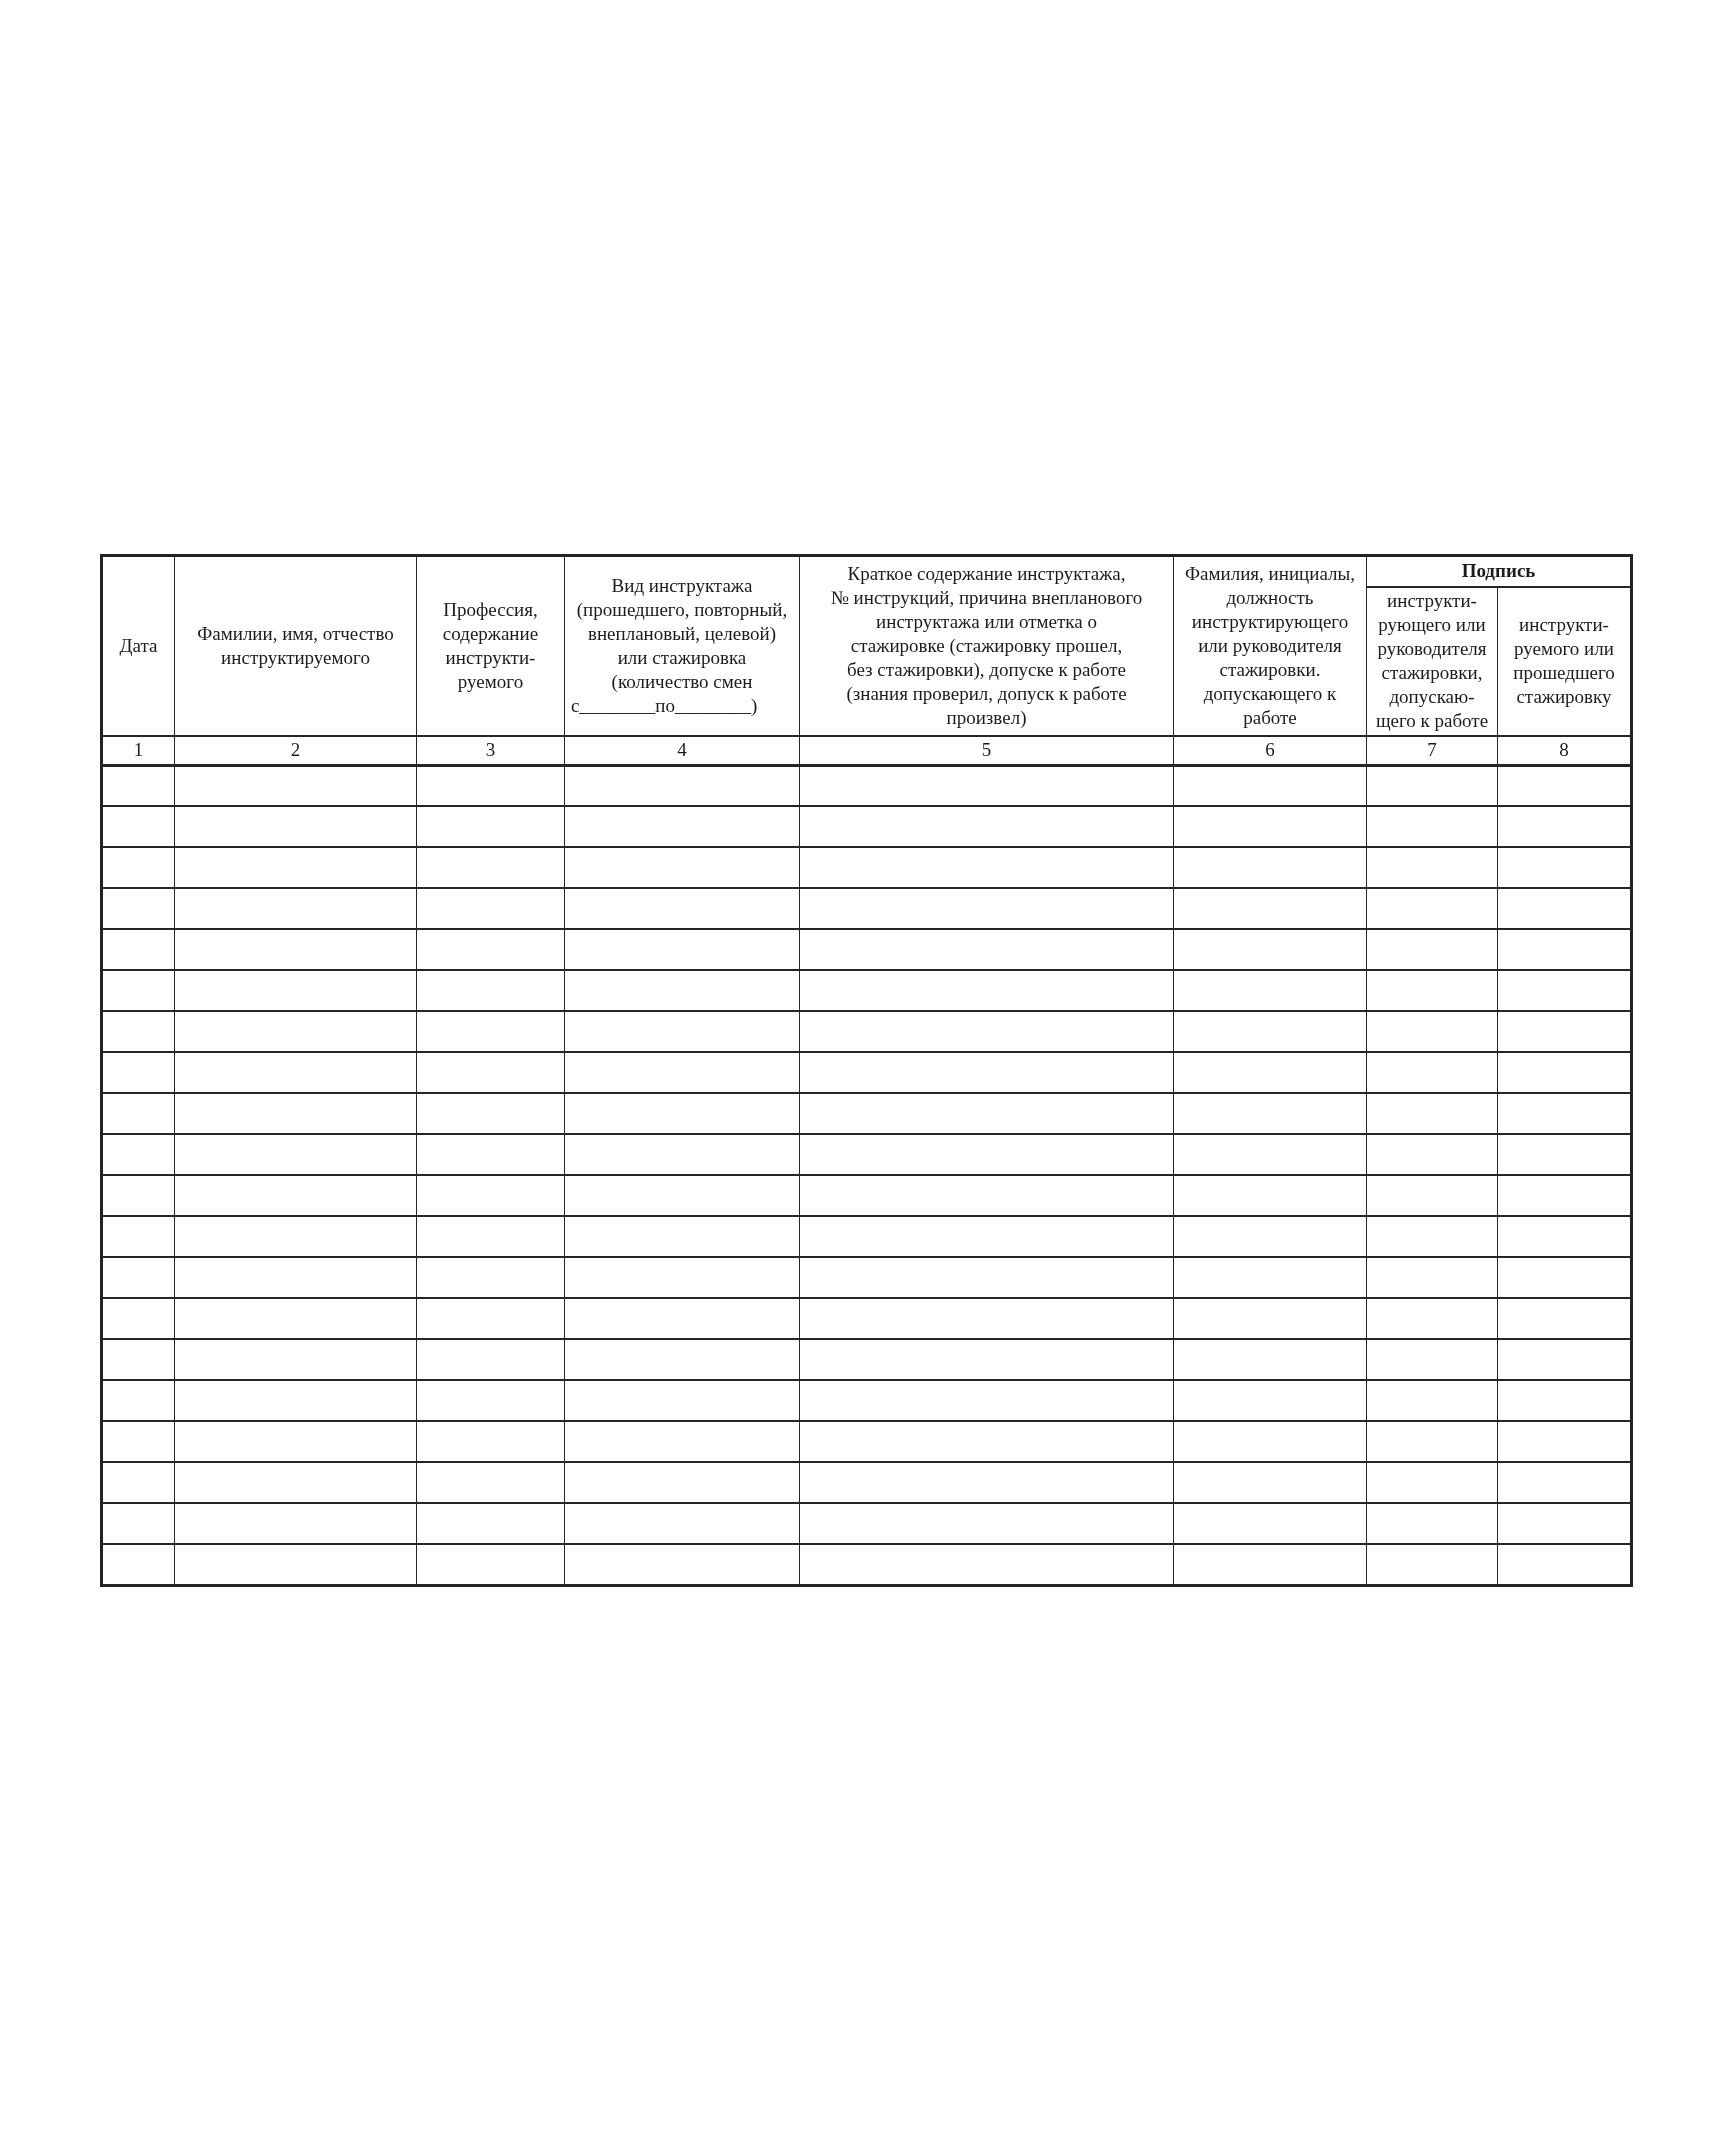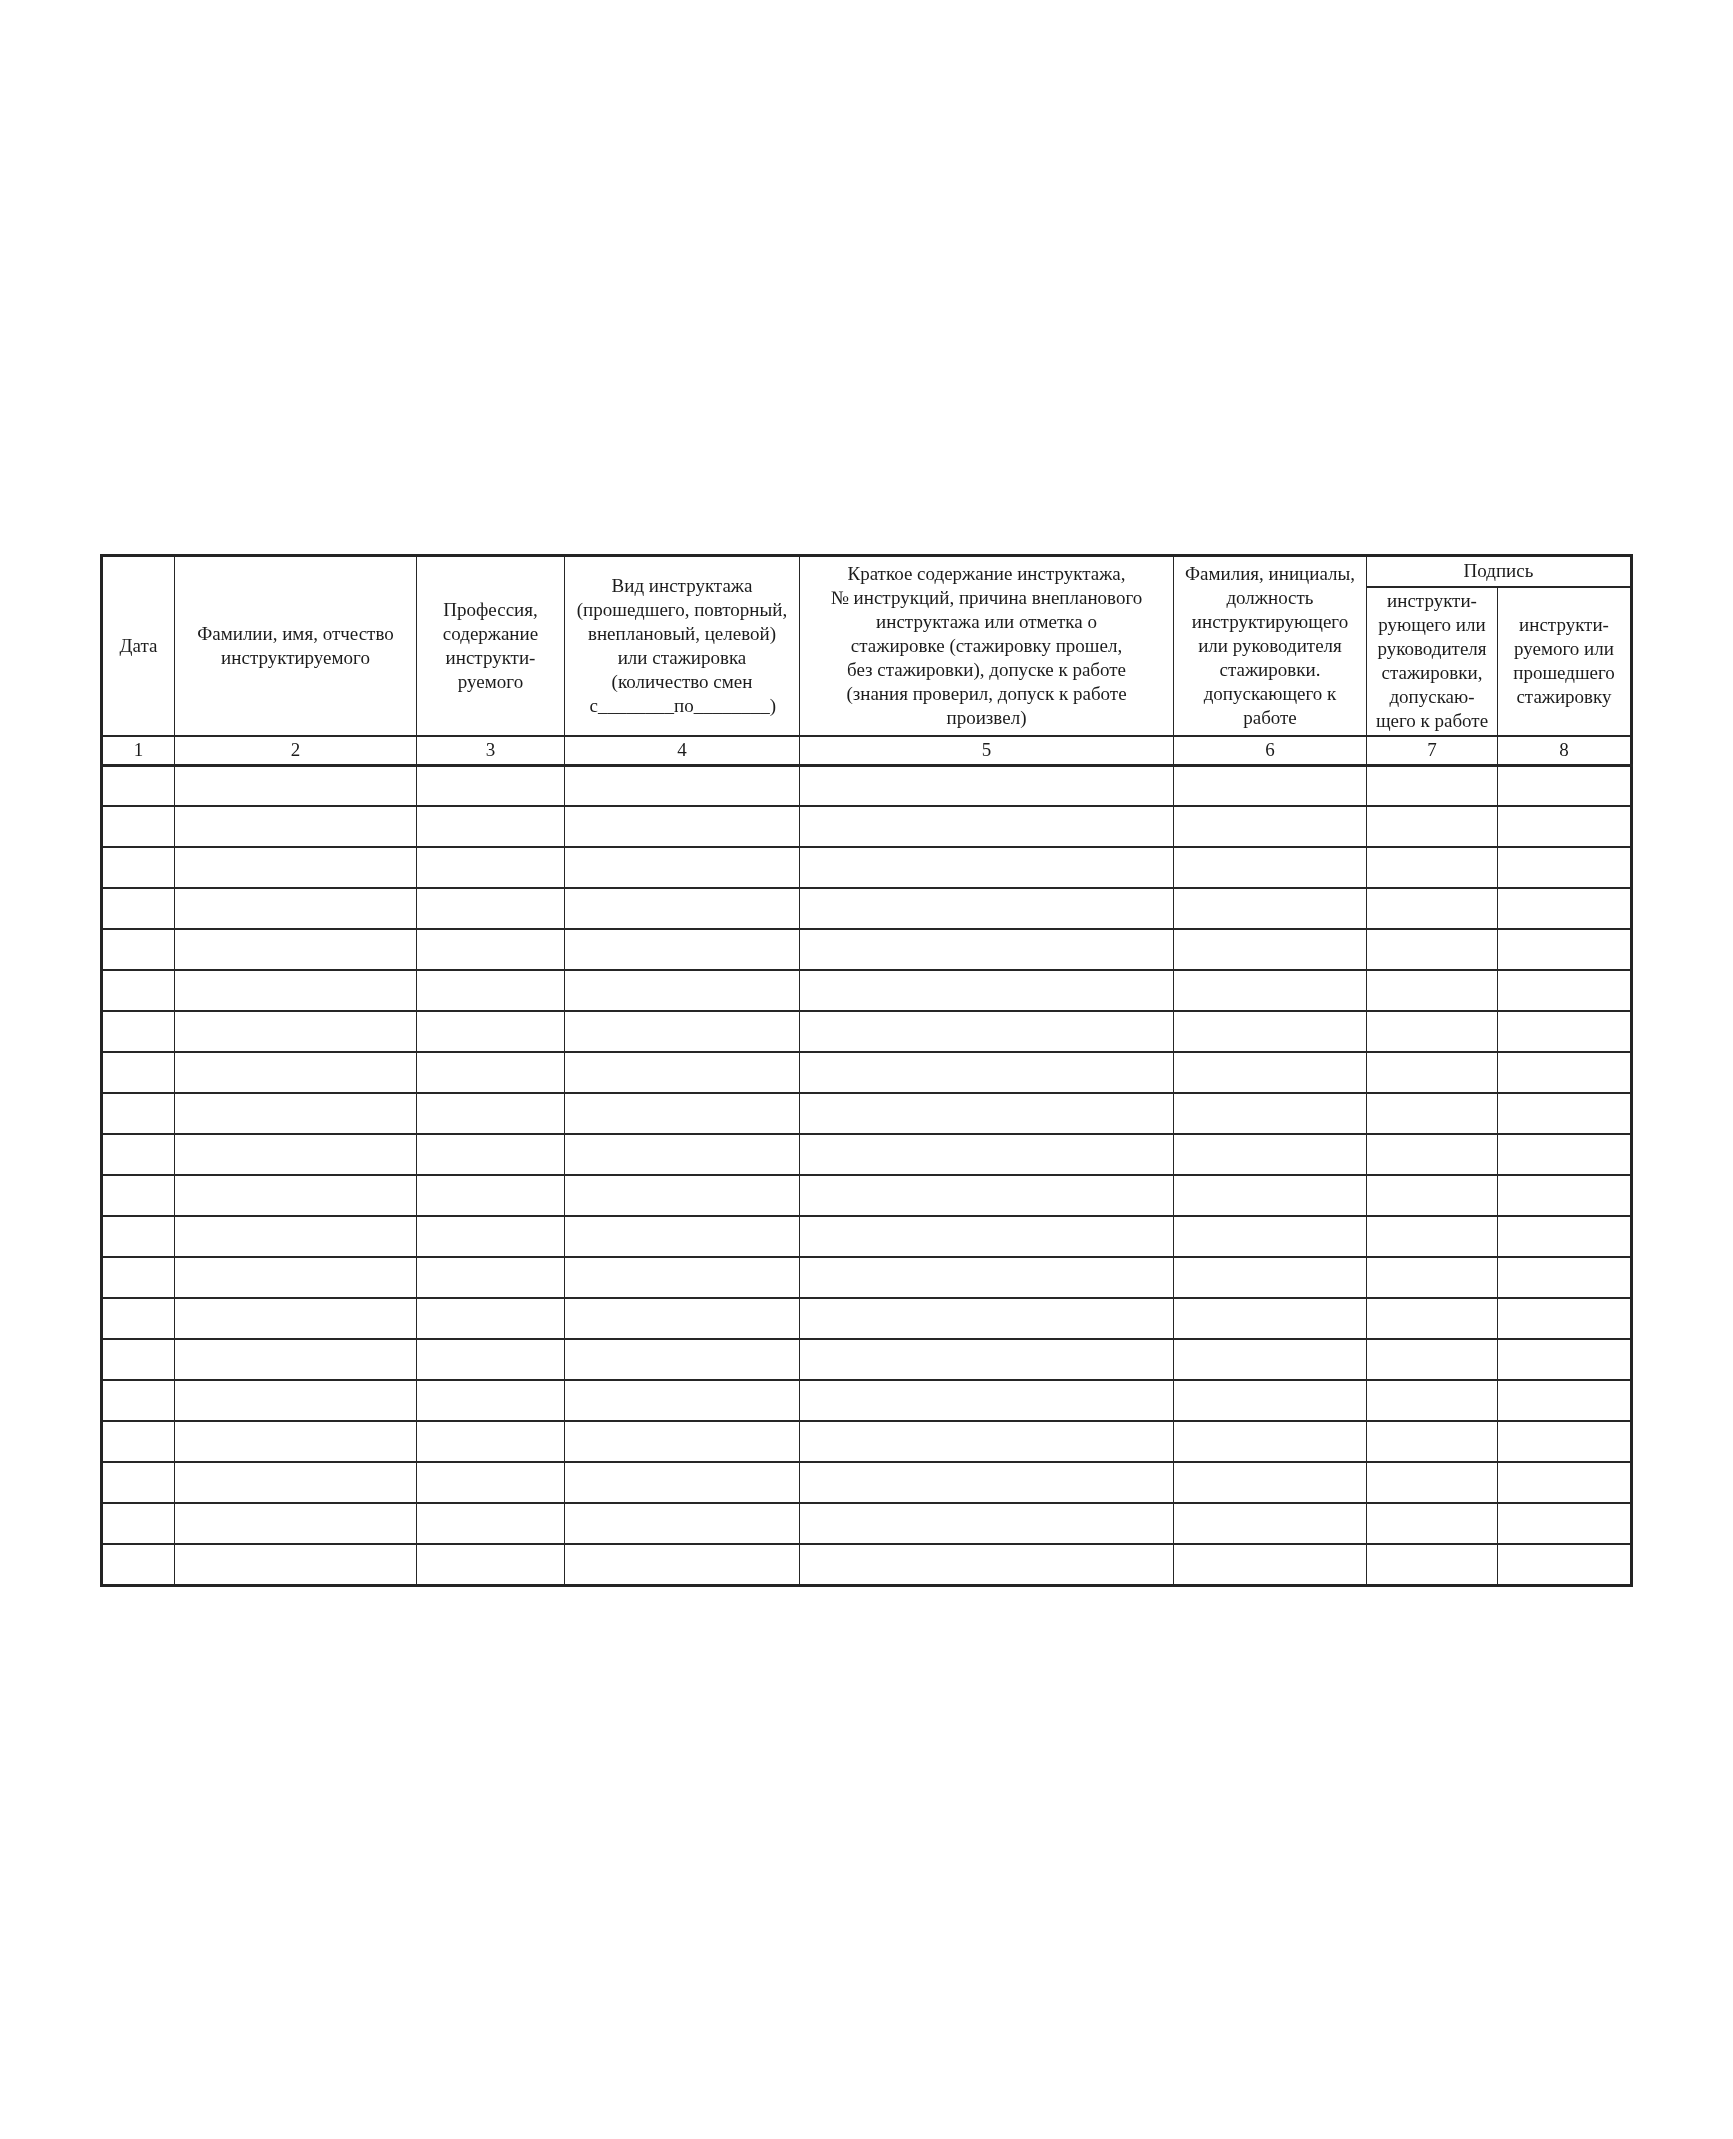--- a/index.html
+++ b/index.html
@@ -38,30 +38,30 @@
     font-size: 19px;
     line-height: 24px;
     text-align: center;
     vertical-align: middle;
     white-space: pre-line;
     overflow: hidden;
   }
   
   table.log tbody td { border-top-width: 2.2px; border-bottom-width: 2.2px; }
   table.log tr.row-num th { border-top-width: 2.2px; border-bottom-width: 3px; }
-  table.log th.group-sig { border-bottom-width: 2.2px; }
+  table.log th.group-sig { border-bottom-width: 2.2px; font-weight: bold; }
 
   tr.row-group { height: 31px; }
   tr.row-sub   { height: 149px; }
   tr.row-num   { height: 28px; }
   tbody tr.body-row { height: 41px; }
 
   .c4-line2 {
     display: block;
-    text-align: center;
+    text-align: left;
     padding-left: 1.5px;
     white-space: pre;
   }
 </style>
 </head>
 <body>
 
 <div class="page">
   <table class="log">
     <colgroup>

